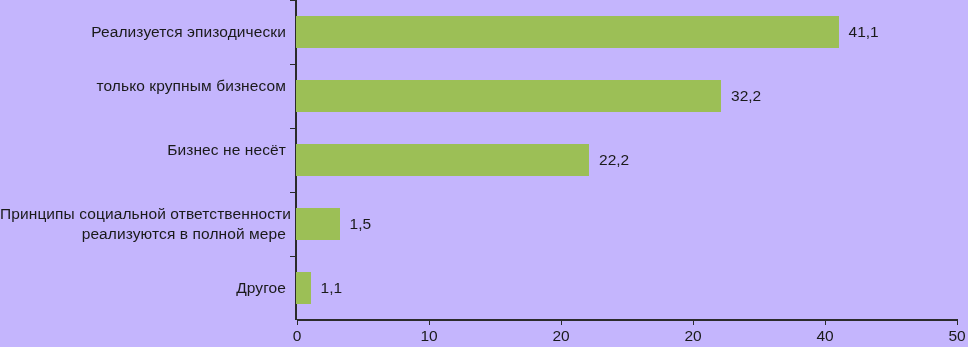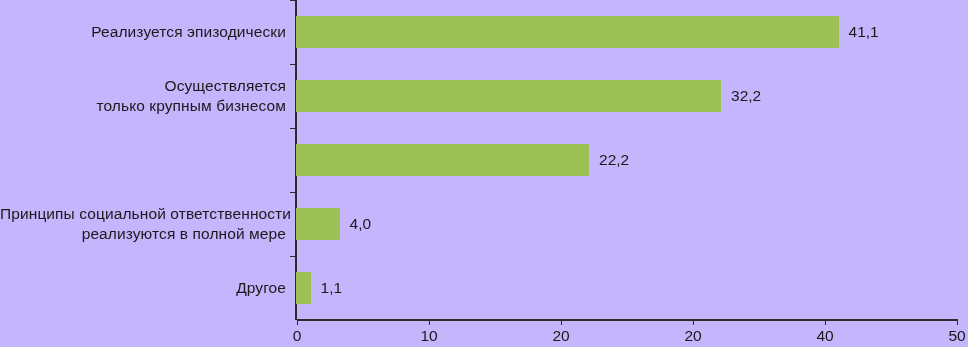--- a/index.html
+++ b/index.html
@@ -103,24 +103,24 @@
 </head>
 <body>
 
 <div id="chart-root">
 
   <div class="cat-labels">
       <div class="cat-label" style="top: 22px;">
         <span class="ln">Реализуется эпизодически</span>
       </div>
       <div class="cat-label" style="top: 76px;">
-        <span class="ln">Осуществляется</span>
         <span class="ln">только крупным бизнесом</span>
       </div>
       <div class="cat-label" style="top: 140px;">
+        <span class="ln">Бизнес не несёт</span>
       </div>
       <div class="cat-label" style="top: 278px;">
         <span class="ln">Другое</span>
       </div>
       <div class="cat-label" style="top: 204px;">
         <span class="ln">Принципы социальной ответственности</span>
         <span class="ln">реализуются в полной мере</span>
       </div>
     </div>
 
@@ -128,21 +128,21 @@
     <div class="y-axis"></div>
   <div class="bar" style="left: 1px; top: 16px; width: 542.52px; background: rgb(156, 191, 86);"></div>
       <div class="bar-value" style="left: 553.52px; top: 16px;">41,1</div>
       <div class="bar" style="left: 1px; top: 80px; width: 425.04px; background: rgb(156, 191, 86);"></div>
       <div class="bar-value" style="left: 436.04px; top: 80px;">32,2</div>
       <div class="y-tick" style="top: 64px;"></div>
       <div class="bar" style="left: 1px; top: 144px; width: 293.04px; background: rgb(156, 191, 86);"></div>
       <div class="bar-value" style="left: 304.04px; top: 144px;">22,2</div>
       <div class="y-tick" style="top: 128px;"></div>
       <div class="bar" style="left: 1px; top: 208px; width: 43.56px; background: rgb(156, 191, 86);"></div>
-      <div class="bar-value" style="left: 54.56px; top: 208px;">4,0</div>
+      <div class="bar-value" style="left: 54.56px; top: 208px;">1,5</div>
       <div class="y-tick" style="top: 192px;"></div>
       <div class="bar" style="left: 1px; top: 272px; width: 14.52px; background: rgb(156, 191, 86);"></div>
       <div class="bar-value" style="left: 25.52px; top: 272px;">1,1</div>
       <div class="y-tick" style="top: 256px;"></div>
       <div class="y-tick" style="top: 0px;"></div>
     </div>
 
   <div class="x-axis"></div>
 
 <div class="x-tick" style="left: 297px;"></div>

